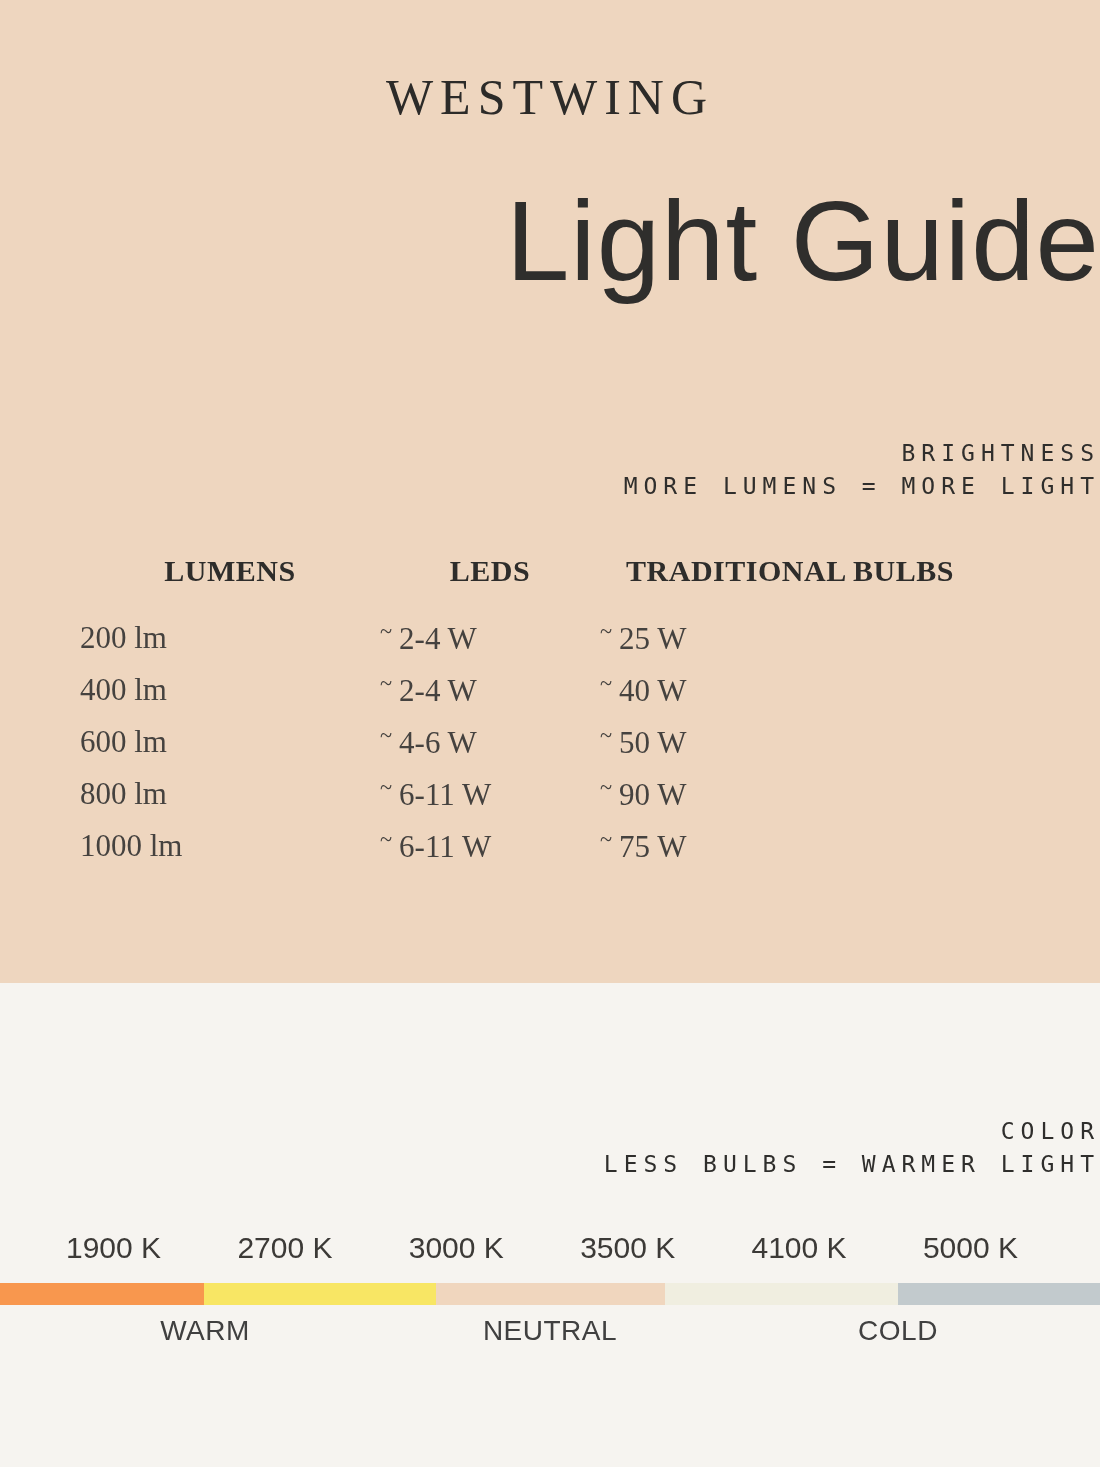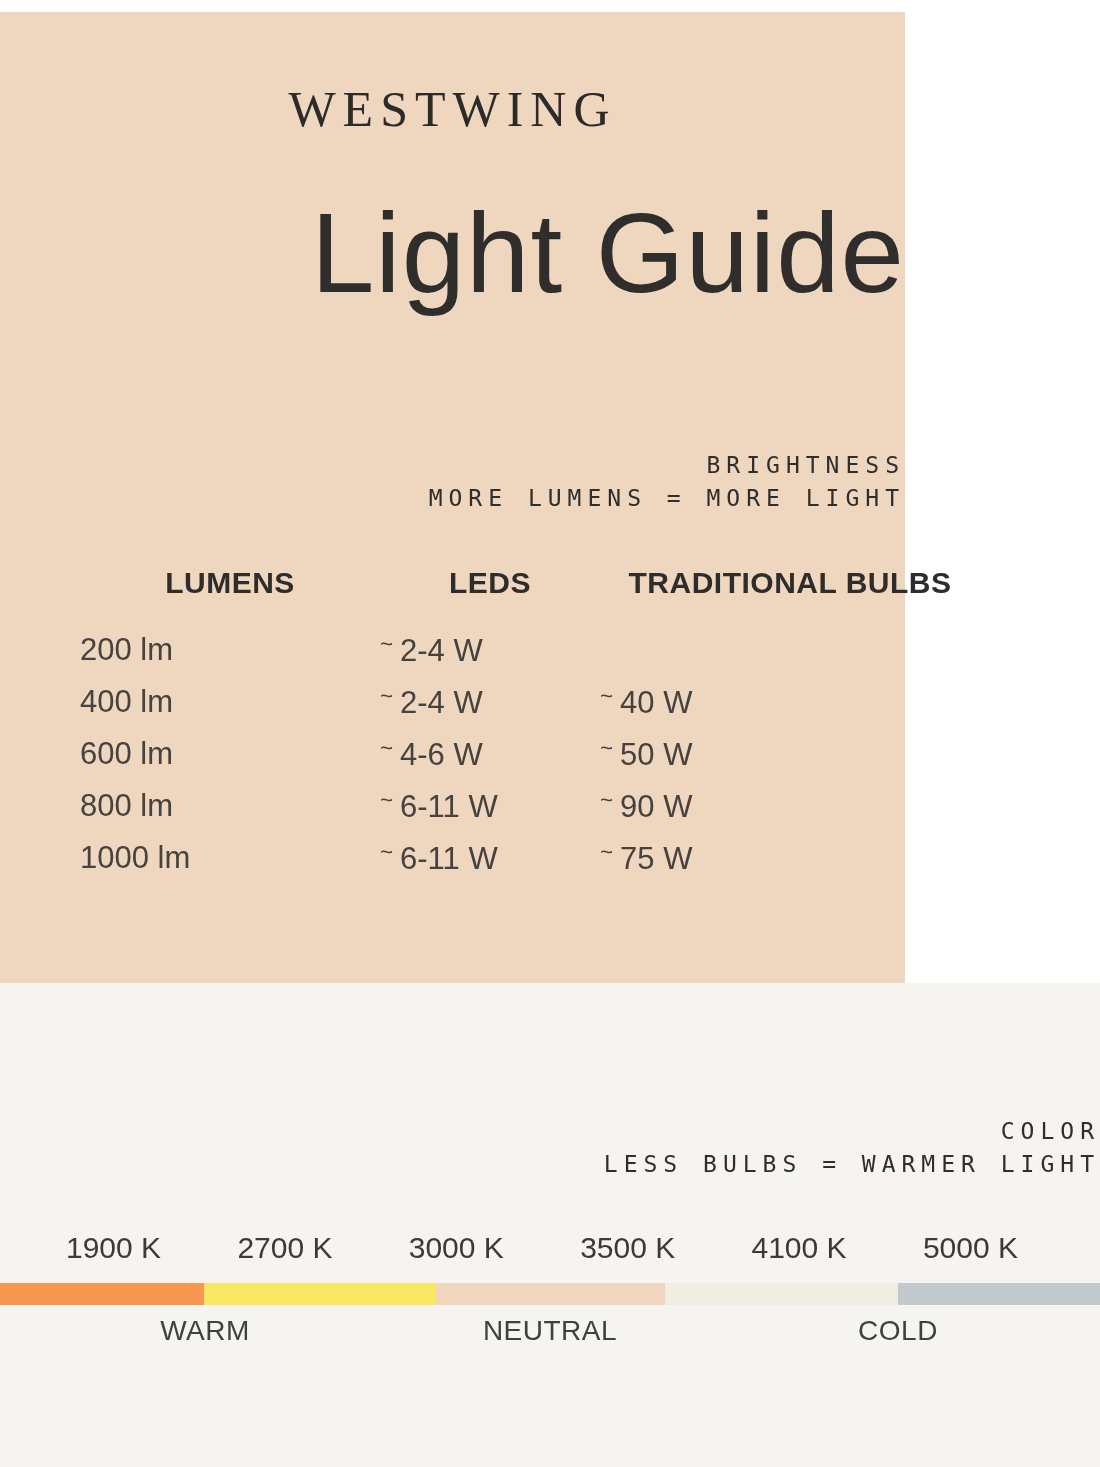--- a/index.html
+++ b/index.html
@@ -9,22 +9,22 @@
     width: 1100px;
     height: 1467px;
     overflow: hidden;
     font-family: "Liberation Sans", sans-serif;
     color: #33312E;
   }
 
   
   .section-top {
     position: absolute;
-    left: 0; top: 12px;
-    width: 905px; height: 983px;
+    left: 0; top: 0;
+    width: 1100px; height: 983px;
     background: #EED6BF;
   }
   .brand {
     position: absolute;
     top: 68px; left: 0; width: 100%;
     text-align: center;
     font-family: "Liberation Serif", serif;
     font-size: 50px;
     letter-spacing: 7px;
     font-weight: 400;
@@ -49,20 +49,21 @@
     line-height: 33px;
     color: #2F2E2C;
   }
   .brightness-head { position: absolute; top: 437px; left: 0; }
   .brightness-sub  { position: absolute; top: 470px; left: 0; }
 
   .lumen-table {
     position: absolute;
     top: 554px; left: 80px;
     width: 900px;
+    font-family: Liberation Serif, serif;
   }
   .lumen-row {
     display: grid;
     grid-template-columns: 300px 220px 380px;
     align-items: center;
   }
   .lumen-row > div { text-align: center; }
   .lumen-header {
     font-weight: 700;
     font-size: 30px;
@@ -153,20 +154,21 @@
 
       <div class="lumen-row lumen-header">
         <div>LUMENS</div>
         <div>LEDS</div>
         <div>TRADITIONAL BULBS</div>
       </div>
 
       <div class="lumen-data">
         <div>200 lm</div>
         <div><span class="approx">~</span><span>2-4 W</span></div>
+        <div><span class="approx">~</span><span>25 W</span></div>
       </div>
 
       <div class="lumen-data">
         <div>400 lm</div>
         <div><span class="approx">~</span><span>2-4 W</span></div>
         <div><span class="approx">~</span><span>40 W</span></div>
       </div>
 
       <div class="lumen-data">
         <div>600 lm</div>

